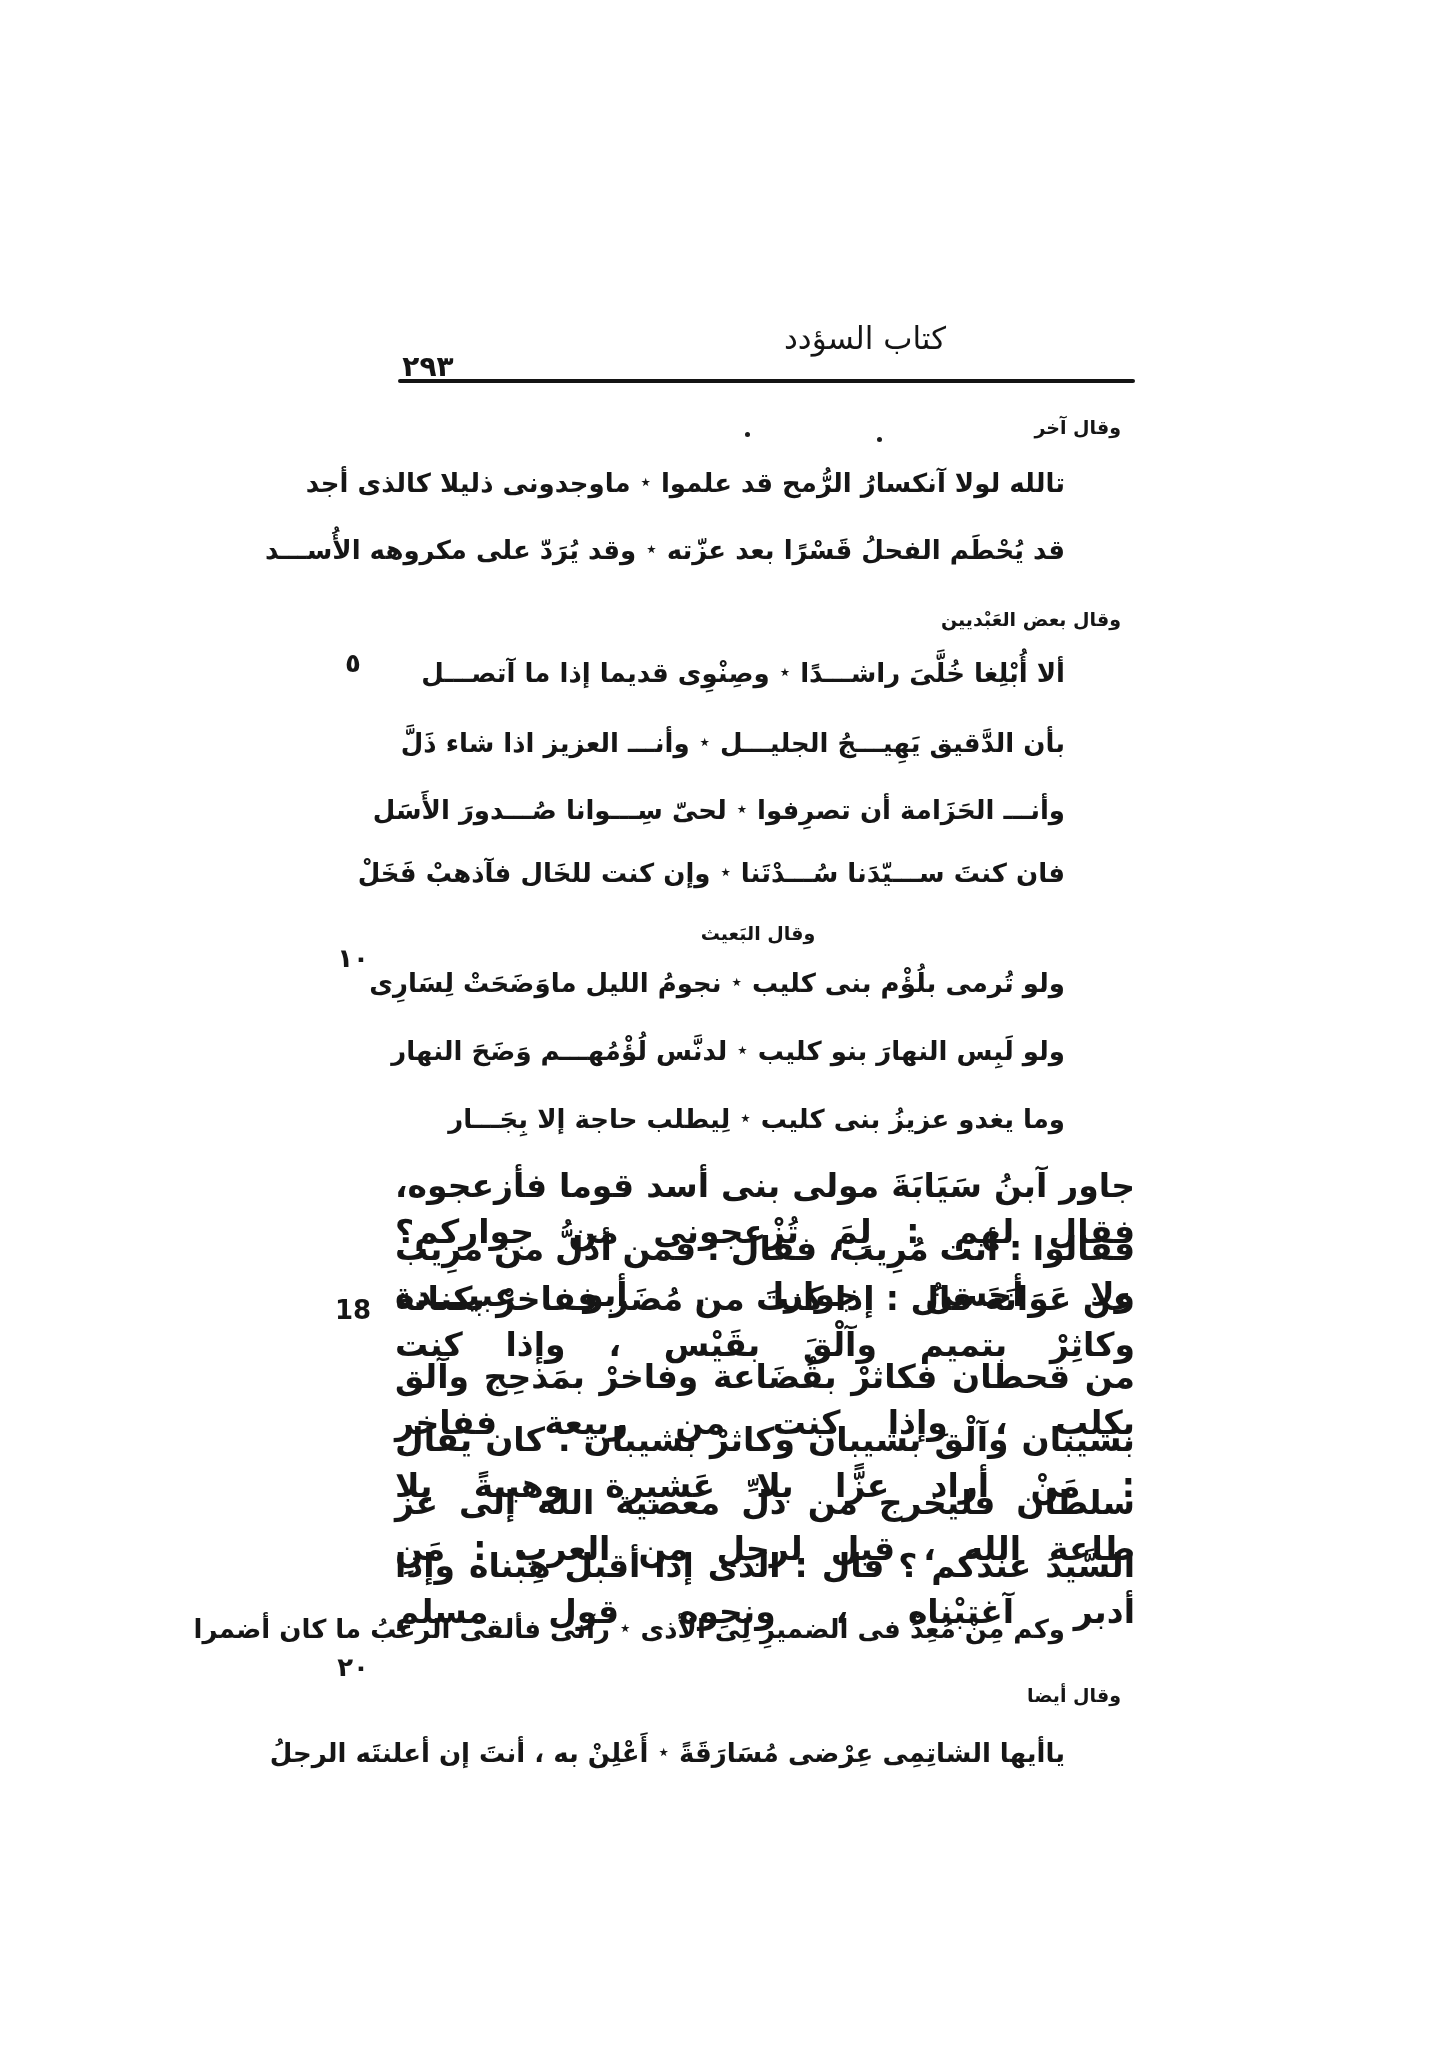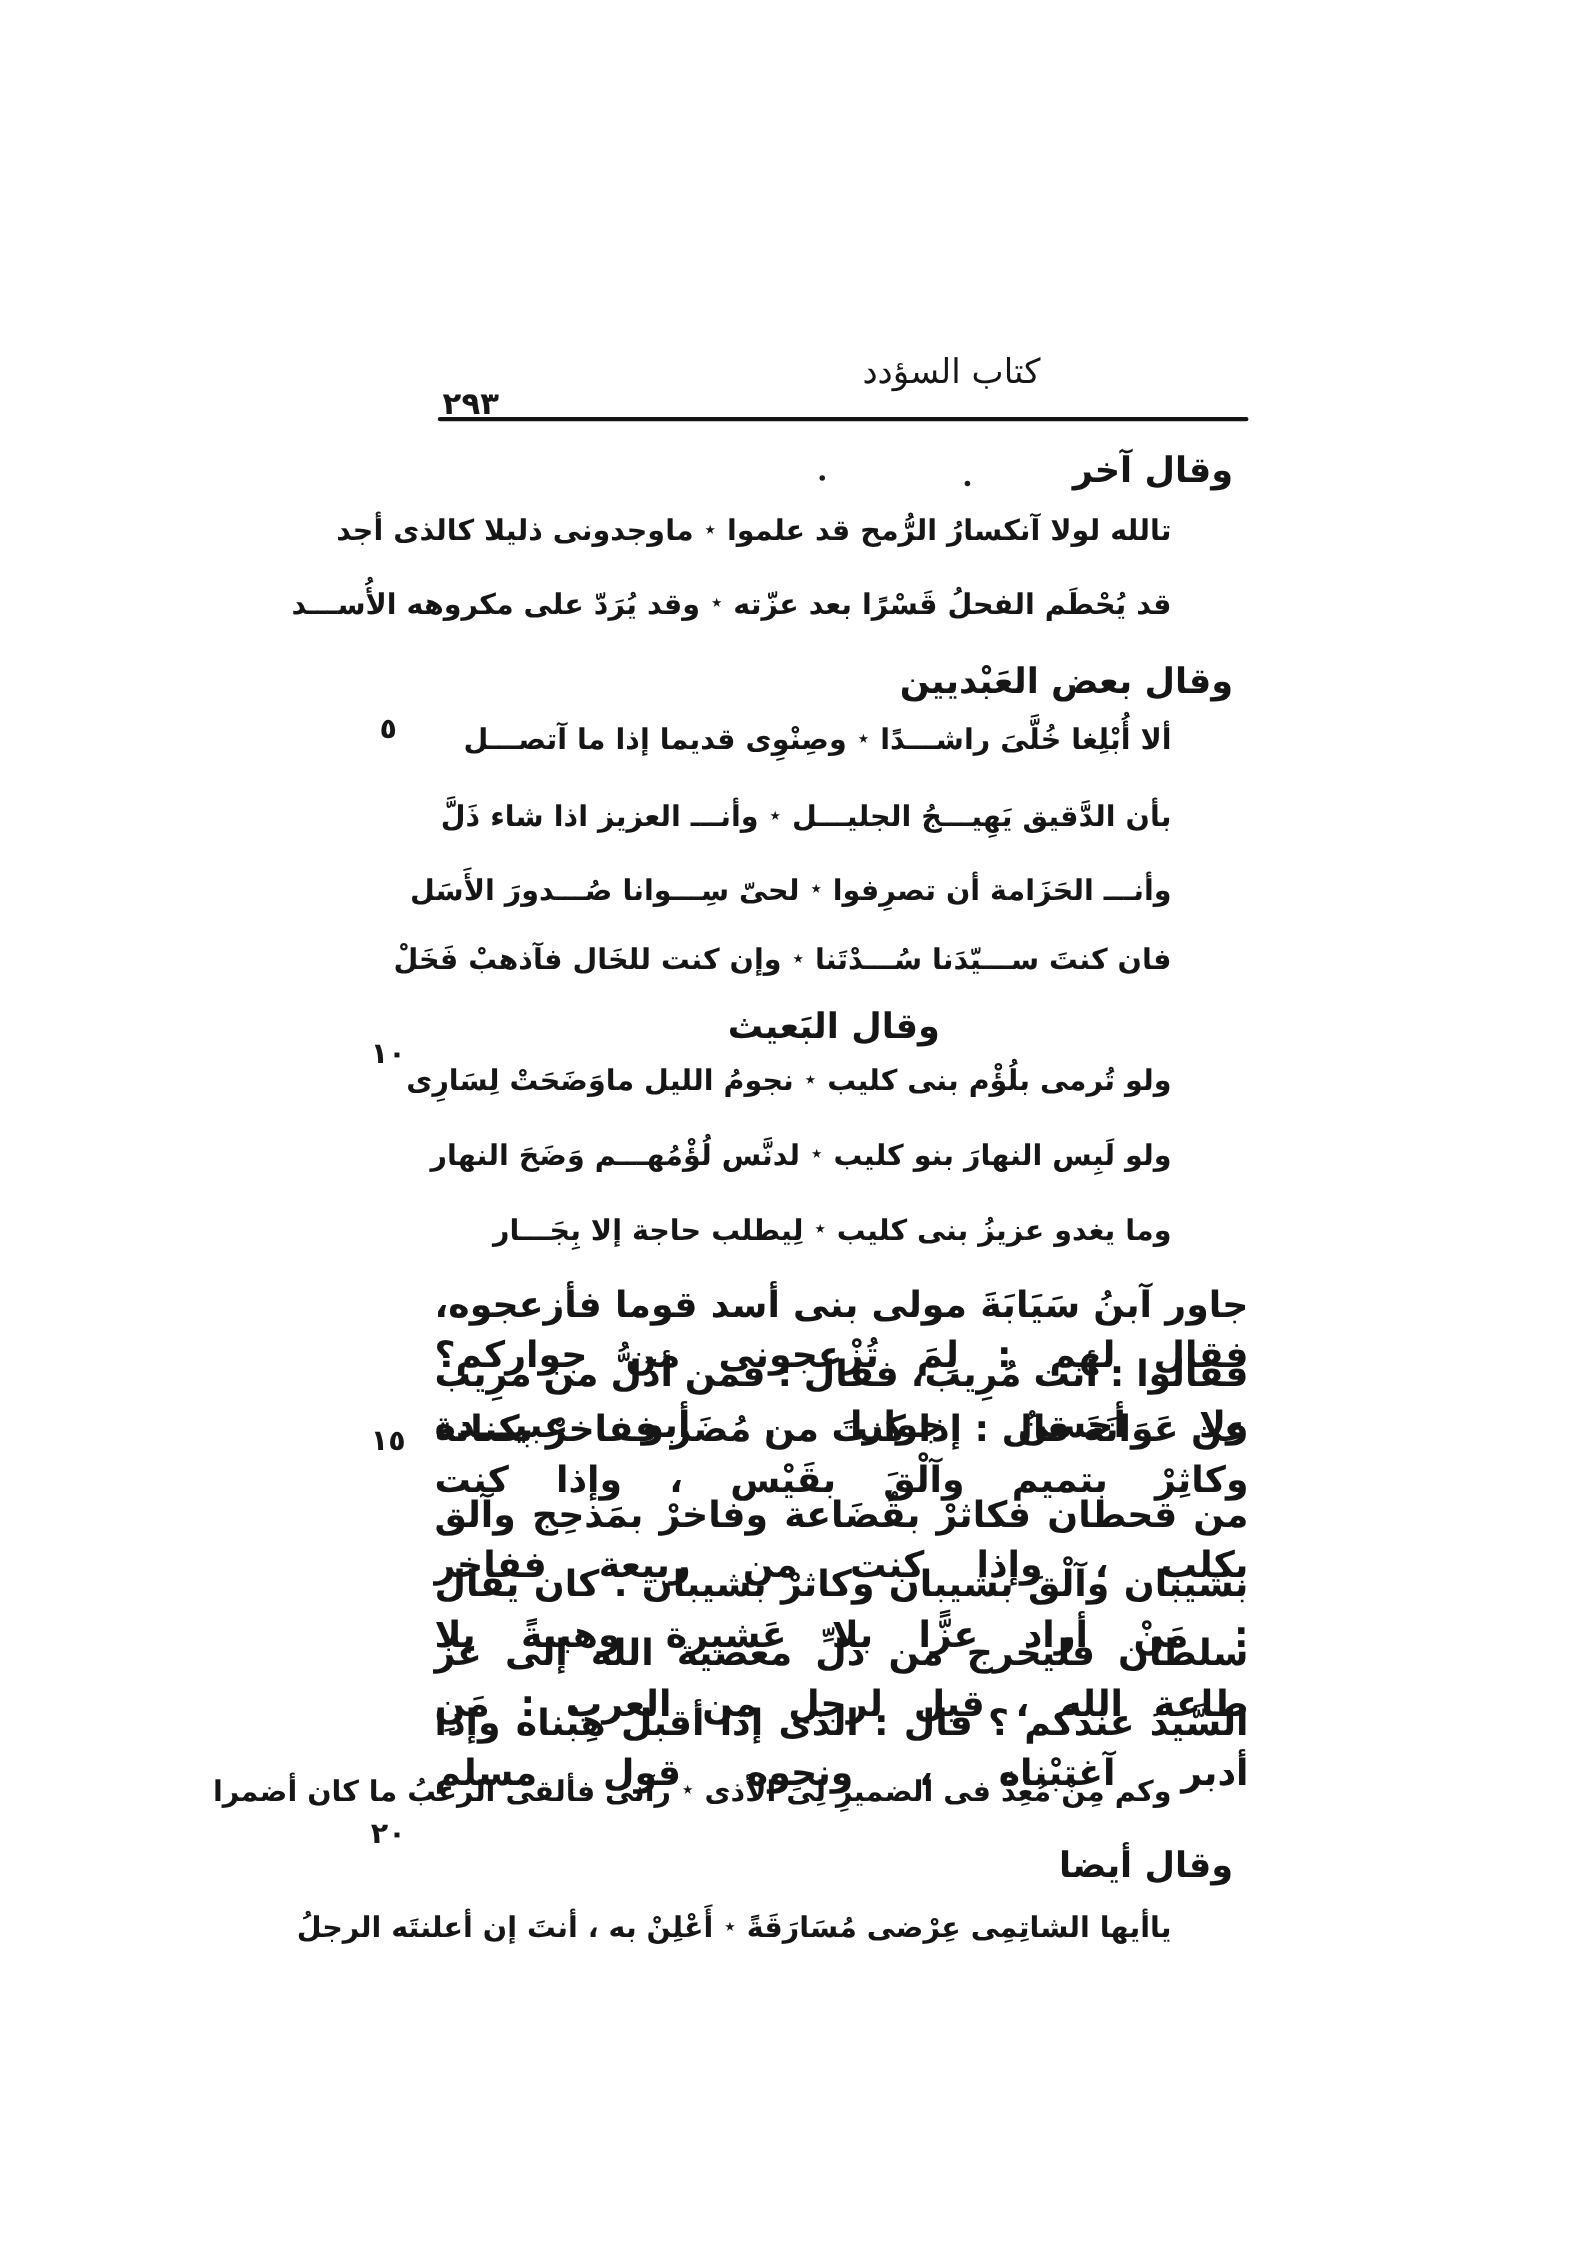--- a/index.html
+++ b/index.html
@@ -29,21 +29,21 @@
   }
   
   .text-block{
     position:absolute;top:0;left:395px;width:740px;height:2047px;
   }
   .line{
     position:absolute;right:0;left:0;
     font-weight:700;line-height:46px;white-space:nowrap;
   }
   .heading{
-    text-align:right;font-size:32px;padding-right:14px;
+    text-align:right;font-size:19px;padding-right:14px;
   }
   .verse{
     left:70px;right:auto;width:600px;
     display:flex;justify-content:space-between;align-items:baseline;
     font-size:26px;
   }
   .verse .hemi{white-space:nowrap;}
   .verse .star{font-size:19px;padding:0 10px;transform:translateY(-4px);}
   .prose{
     font-size:33px;white-space:normal;
@@ -69,21 +69,21 @@
 
   <div class="book-title">كتاب السؤدد</div>
   <div class="page-number">٢٩٣</div>
   <div class="header-rule"></div>
 
   <span class="speck" style="top:432px;left:745px;"></span>
   <span class="speck" style="top:437px;left:877px;"></span>
 
   <div class="margin-num" style="top:648px;">٥</div>
   <div class="margin-num" style="top:943px;">١٠</div>
-  <div class="margin-num" style="top:1295px;">١٥</div>
+  <div class="margin-num" style="top:1295px;">18</div>
   <div class="margin-num" style="top:1612px;margin-top:40px;">٢٠</div>
 
   <div class="text-block">
 
     <div class="line heading" style="top:404px;">وقال آخر</div>
 
     <div class="line verse" style="top:460px;">
       <span class="hemi">تالله لولا آنكسارُ الرُّمح قد علموا</span>
       <span class="star">٭</span>
       <span class="hemi">ماوجدونى ذليلا كالذى أجد</span>

